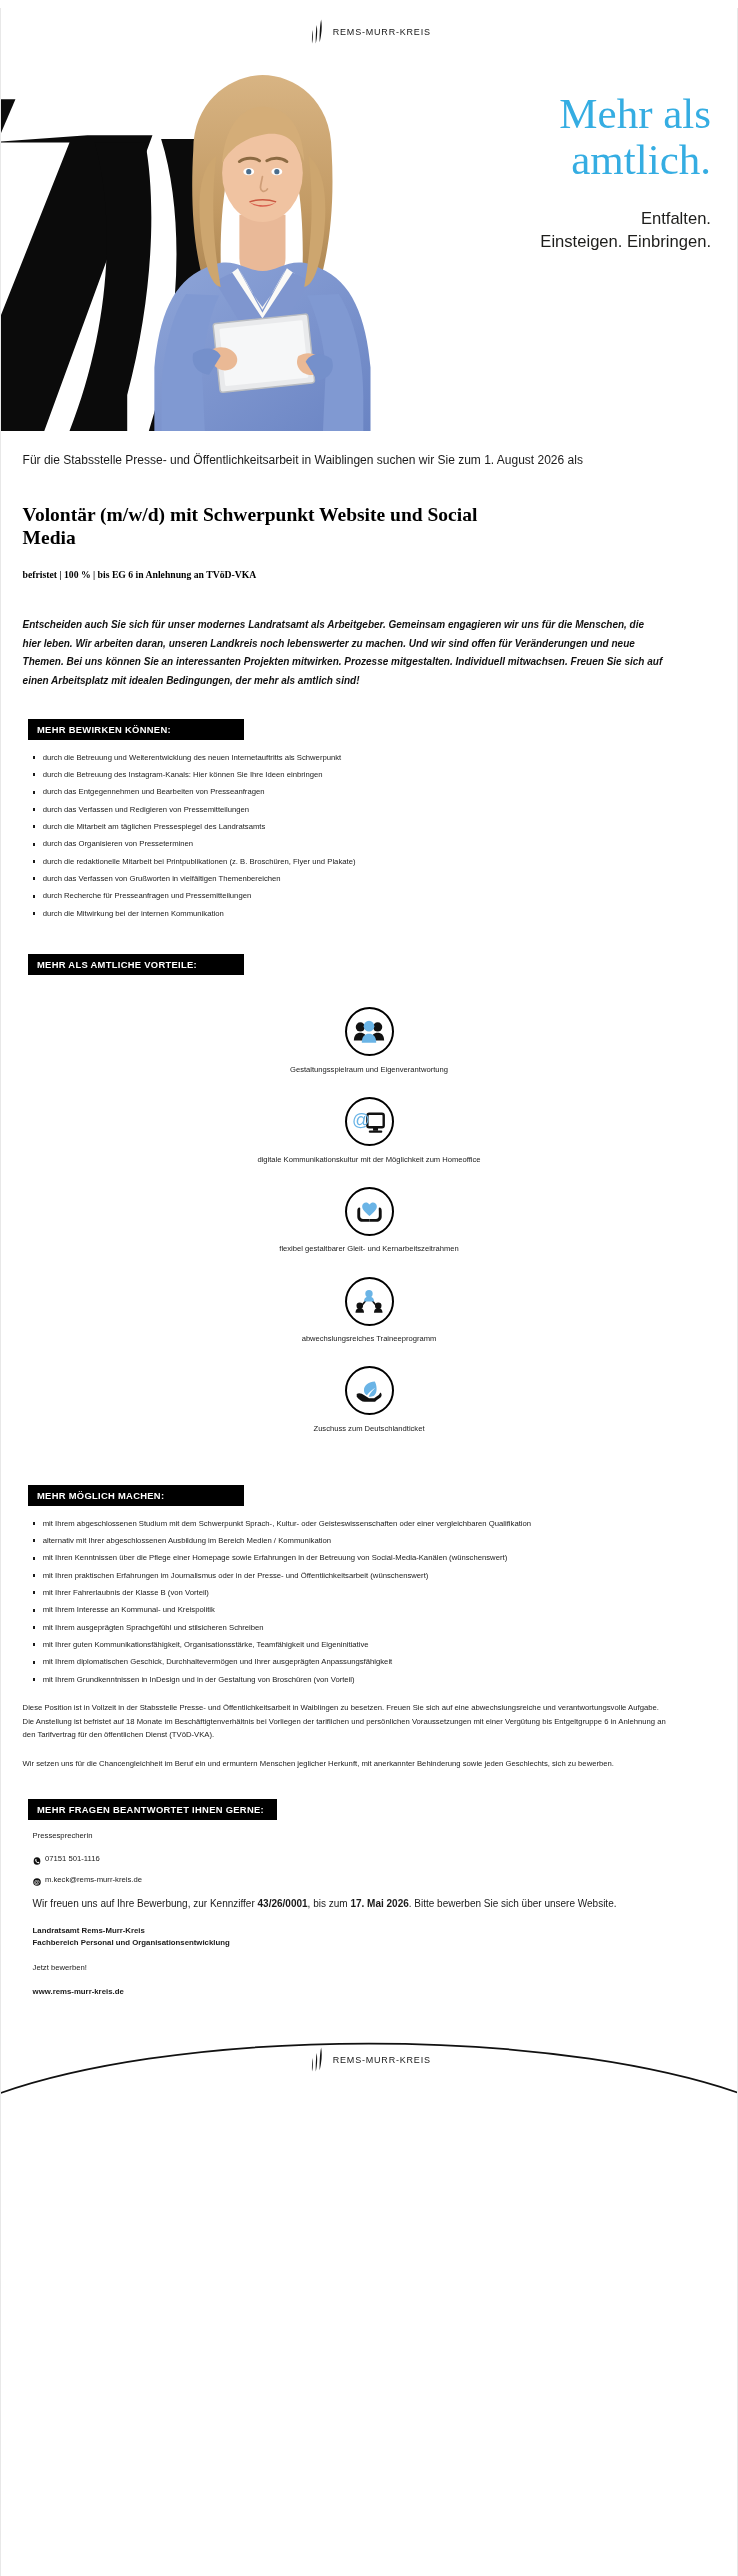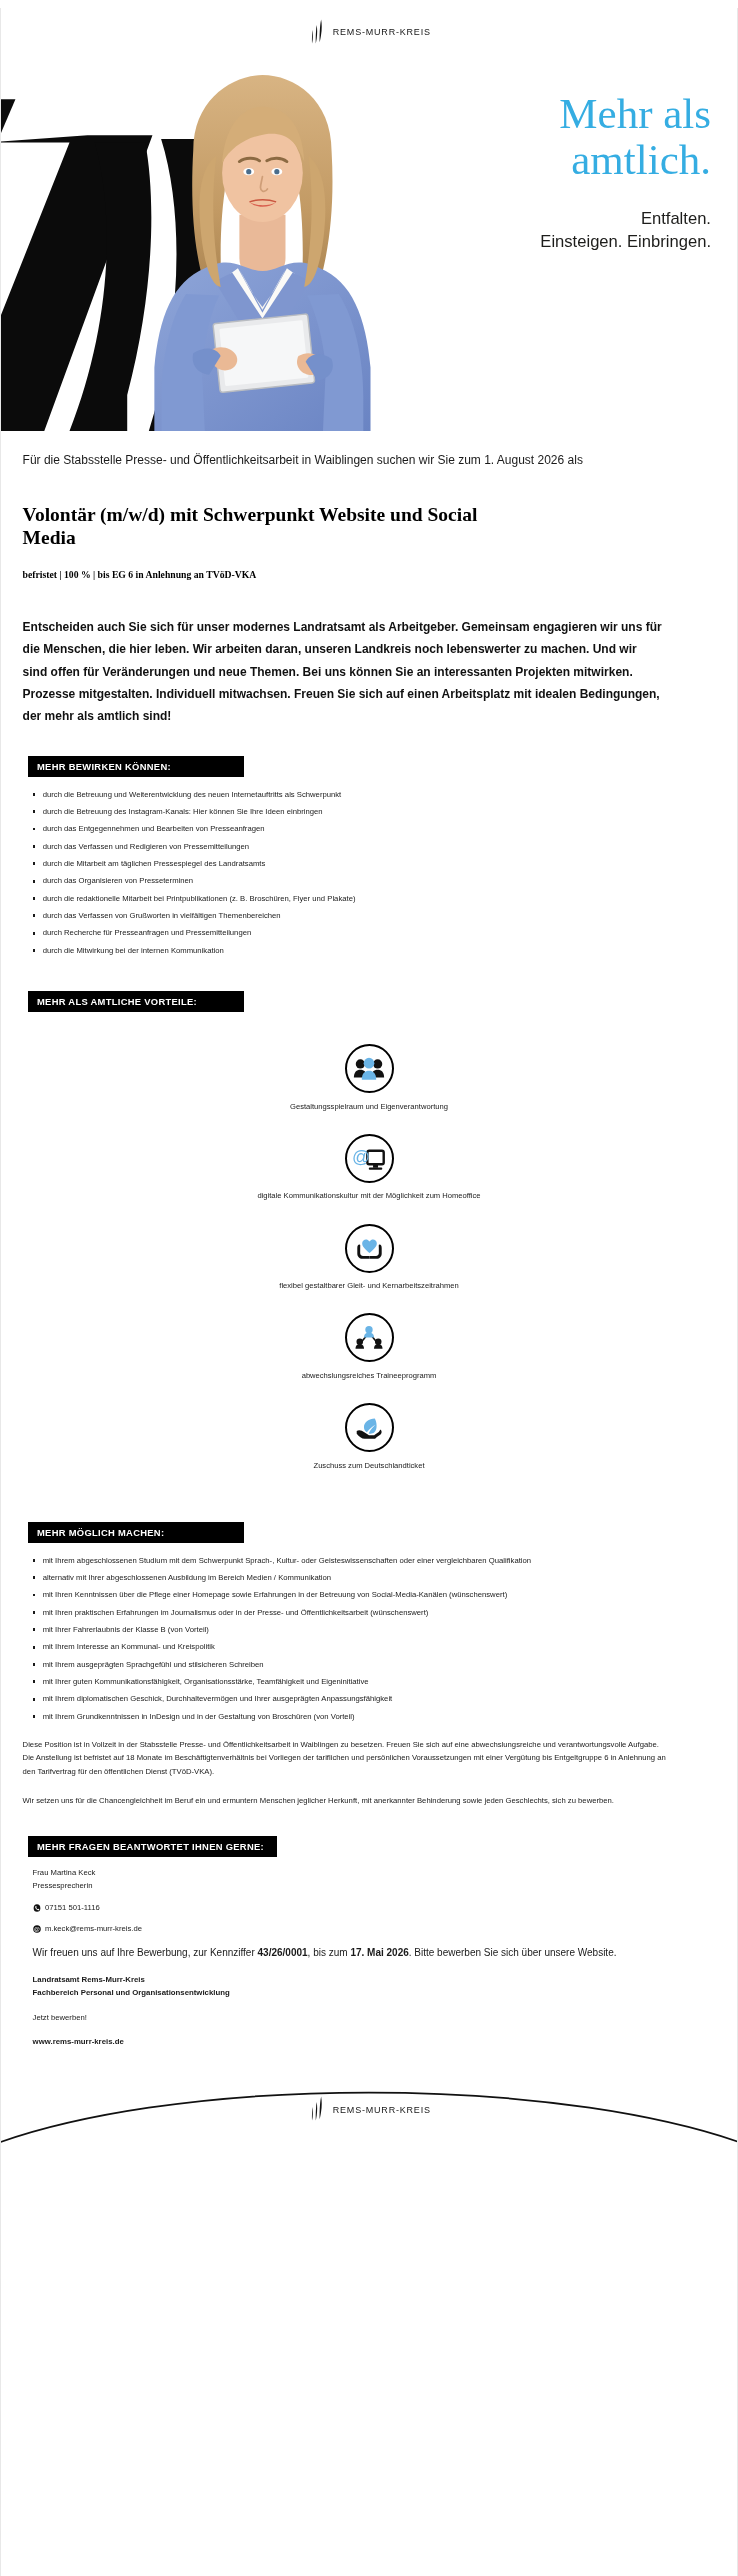--- a/index.html
+++ b/index.html
@@ -109,26 +109,27 @@
     max-width: 505px;
   }
   .job-meta {
     font-family: "Liberation Serif", serif;
     font-size: 9.7px;
     font-weight: bold;
     color: #000;
     margin: 19px 0 0 0;
   }
   .intro-para {
-    font-size: 12px;
+    font-size: 10px;
     line-height: 1.85;
     font-weight: bold;
     color: #111;
     margin: 36px 0 0 0;
     max-width: 641px;
+    font-style: italic;
   }
 
   .section-banner {
     display: inline-block;
     background: #000;
     color: #fff;
     font-size: 9.4px;
     font-weight: 700;
     letter-spacing: 0.3px;
     padding: 5px 10px 5px 8.6px;
@@ -195,21 +196,21 @@
   .contact-block {
     margin: 10px 0 0 10px;
     font-size: 7.7px;
     line-height: 1.62;
     color: #1a1a1a;
   }
   .contact-name { margin: 0; }
   .contact-role { margin: 0 0 10px 0; }
   .contact-row {
     display: flex;
-    align-items: center;
+    align-items: flex-end;
     gap: 4.3px;
     margin-bottom: 8.6px;
   }
   .ci {
     width: 8px; height: 8px;
     flex: 0 0 8px;
     display: inline-flex;
     align-items: center;
     justify-content: center;
   }
@@ -478,21 +479,20 @@
       <li>mit Ihrem Grundkenntnissen in InDesign und in der Gestaltung von Broschüren (von Vorteil)</li>
     </ul>
 
     <p class="para">Diese Position ist in Vollzeit in der Stabsstelle Presse- und Öffentlichkeitsarbeit in Waiblingen zu besetzen. Freuen Sie sich auf eine abwechslungsreiche und verantwortungsvolle Aufgabe. Die Anstellung ist befristet auf 18 Monate im Beschäftigtenverhältnis bei Vorliegen der tariflichen und persönlichen Voraussetzungen mit einer Vergütung bis Entgeltgruppe 6 in Anlehnung an den Tarifvertrag für den öffentlichen Dienst (TVöD-VKA).</p>
     <p class="para">Wir setzen uns für die Chancengleichheit im Beruf ein und ermuntern Menschen jeglicher Herkunft, mit anerkannter Behinderung sowie jeden Geschlechts, sich zu bewerben.</p>
 
     
     <div class="section-banner banner-wide">MEHR FRAGEN BEANTWORTET IHNEN GERNE:</div>
 
     <div class="contact-block">
-      <p class="contact-name">Frau Martina Keck</p>
       <p class="contact-role">Pressesprecherin</p>
 
       <div class="contact-row">
         <span class="ci">
           <svg width="8" height="8" viewBox="0 0 11 11">
             <ellipse cx="5.5" cy="5.5" rx="4.6" ry="5.3" fill="#111"></ellipse>
             <path d="M3.4 3 C4 2.6, 4.8 3.1, 5 3.9 C5.1 4.4, 4.6 4.7, 4.5 5.1 C5 6.1, 5.8 6.8, 6.6 7.1 C7 7, 7.3 6.5, 7.8 6.7 C8.5 7, 8.9 7.8, 8.4 8.3 C7.6 9.1, 6 8.6, 4.6 7.3 C3.2 6, 2.6 4, 3.4 3 Z" fill="#fff"></path>
           </svg>
         </span>
         <span>07151 501-1116</span>

